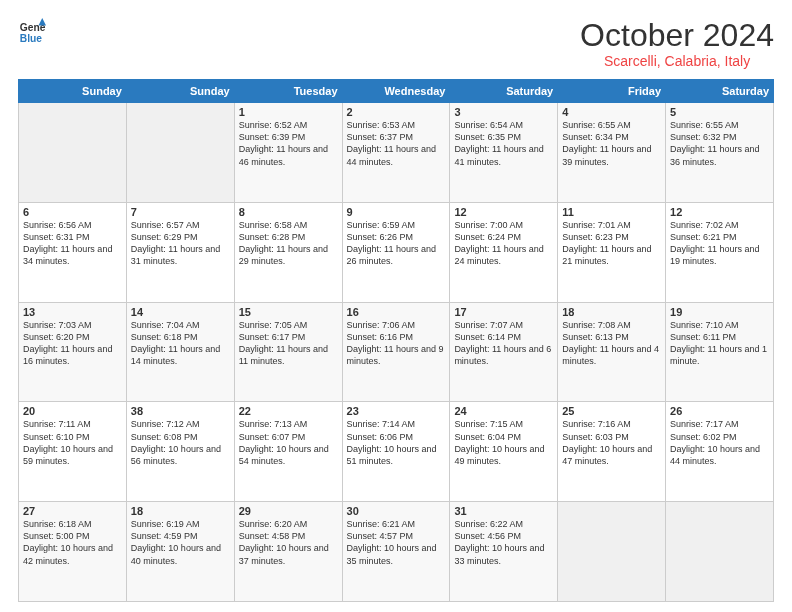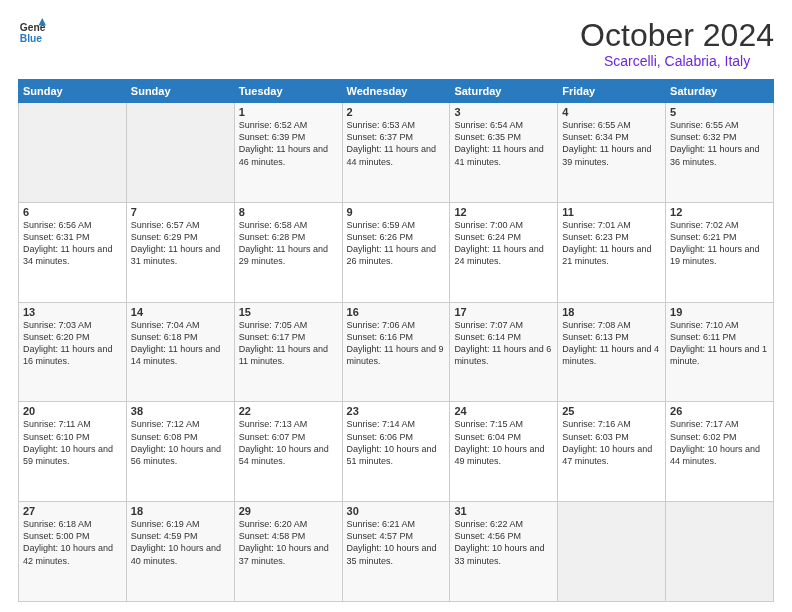--- a/index.html
+++ b/index.html
@@ -37,35 +37,35 @@
       text-align: center;
     }
     .month-title {
       font-size: 32px;
       font-weight: normal;
       color: #333;
       line-height: 1.1;
     }
     .location {
       font-size: 14px;
-      color: #6d28d9;
+      color: #ef4444;
     }
     .calendar {
       flex: 1;
       border-collapse: collapse;
       width: 100%;
       table-layout: fixed;
     }
     .calendar th {
       background: #2a7abf;
       color: #fff;
       font-size: 11px;
       font-weight: bold;
       padding: 5px 4px;
-      text-align: left;
+      text-align: right;
       border: 1px solid #2a7abf;
     }
     .calendar td {
       border: 1px solid #ccc;
       vertical-align: top;
       padding: 3px 4px;
       font-size: 9.5px;
       color: #333;
       height: 80px;
     }

